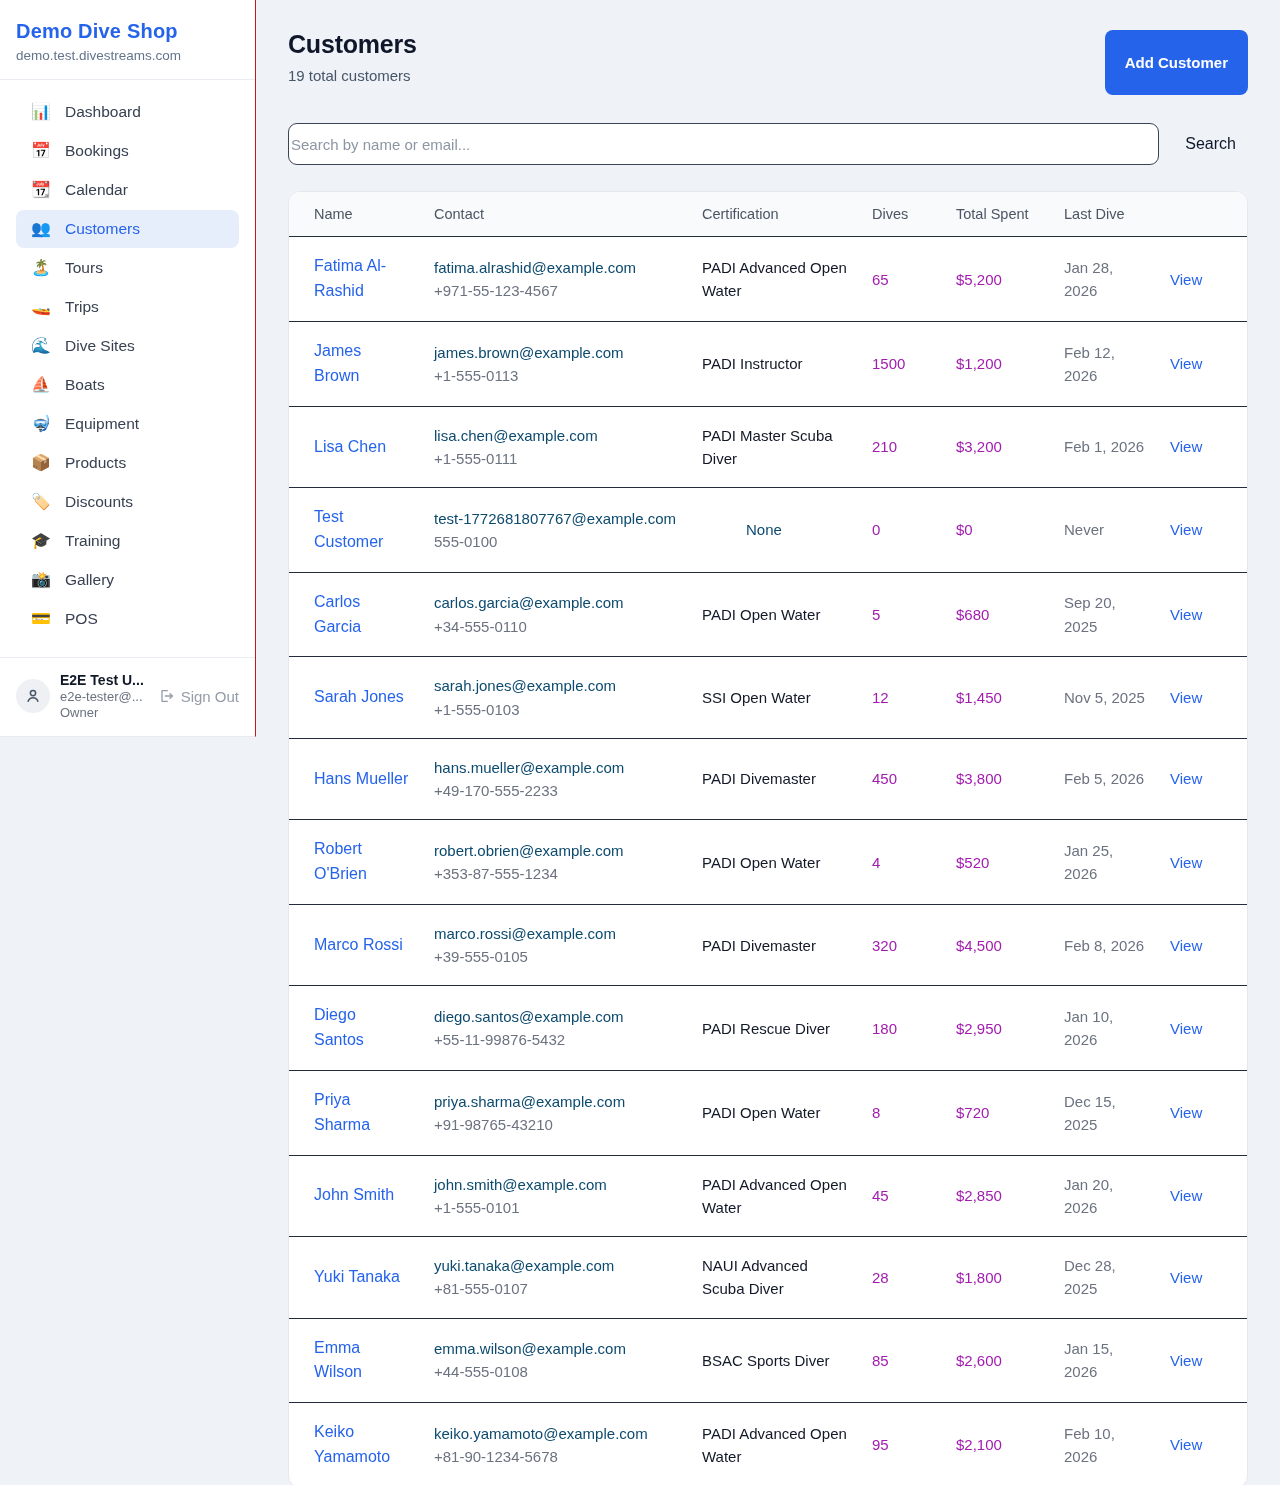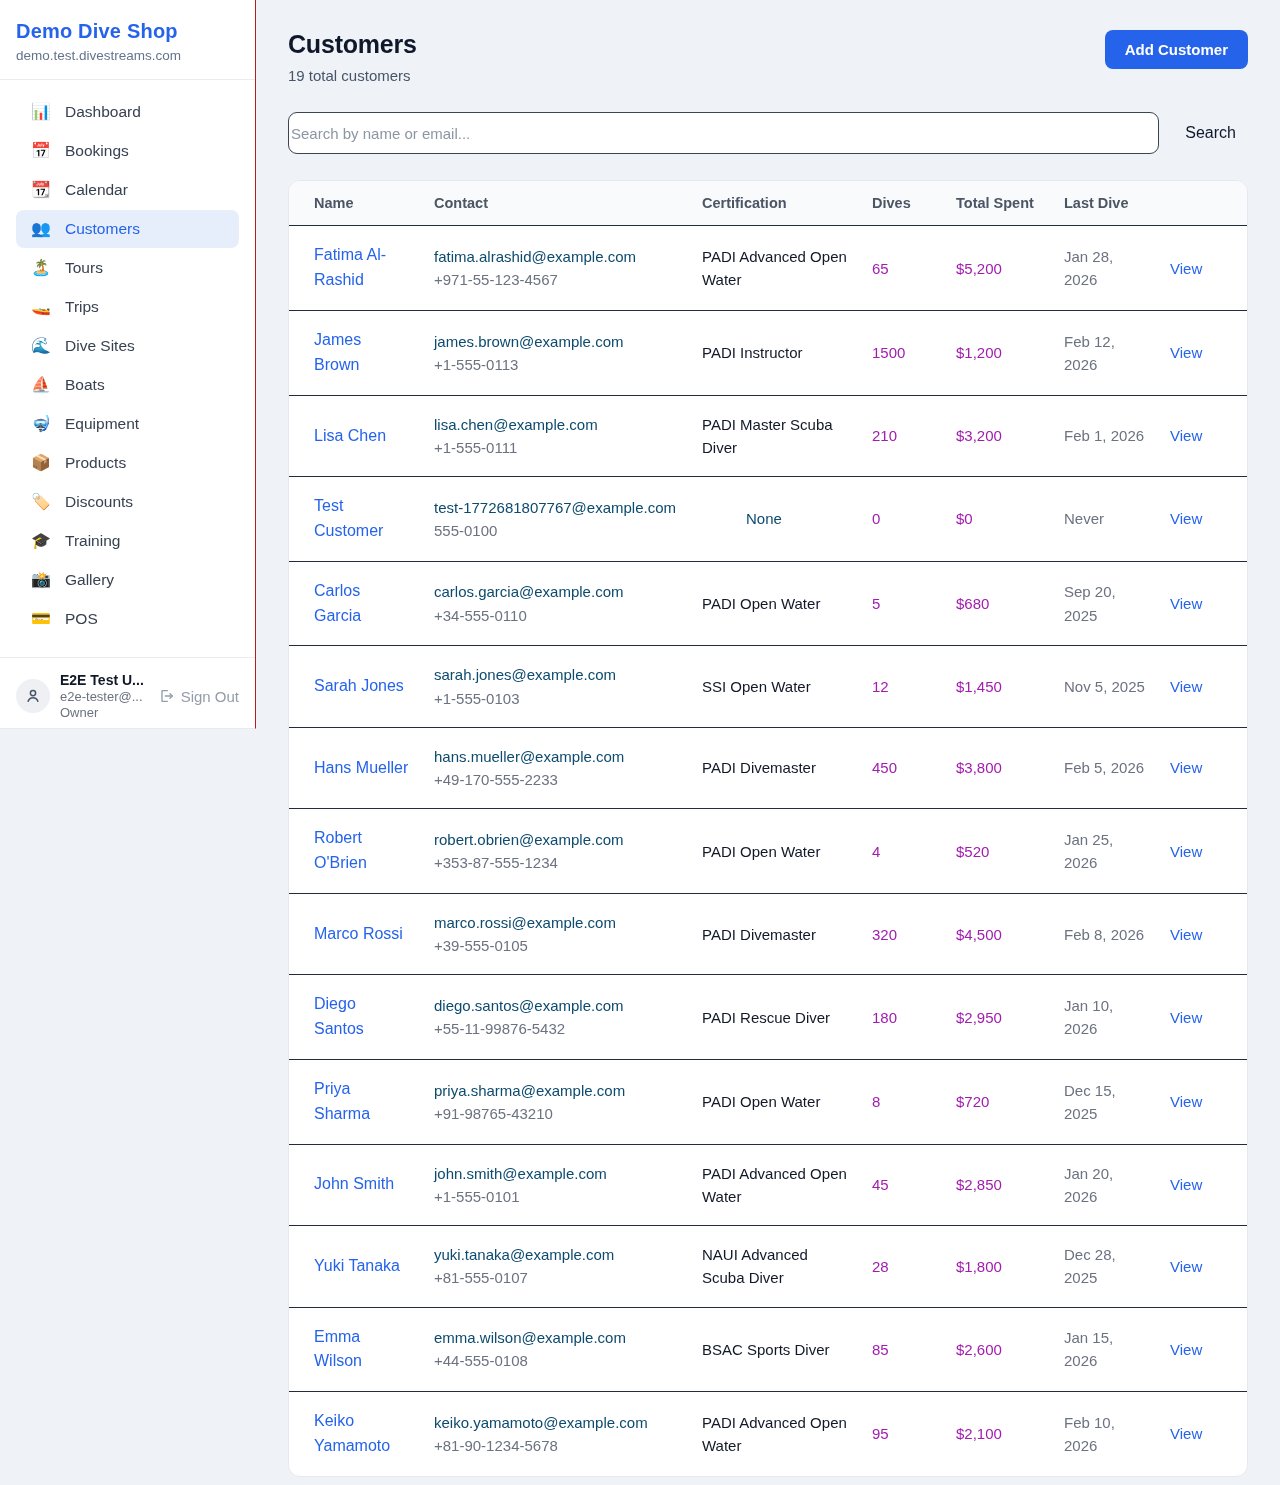--- a/index.html
+++ b/index.html
@@ -23,63 +23,63 @@
   .nav { padding:12px 16px 10px 16px; }
   .nav-item {
     display:flex; align-items:center; gap:13px;
     padding:10px 14px; margin:1px 0; border-radius:8px;
     font-size:15.5px; color:#374151; text-decoration:none; cursor:pointer;
   }
   .nav-item.active { background:#e7eefb; color:#2563eb; }
   .nav-icon { width:22px; font-size:16px; text-align:center; line-height:1; }
   .user-section {
     border-top:1px solid #e9ecf0; margin-top:8px;
-    padding:14px 16px 8px 16px; display:flex; align-items:center; gap:10px;
+    padding:14px 16px 16px 16px; display:flex; align-items:center; gap:10px;
   }
   .avatar {
     width:34px; height:34px; flex:0 0 34px; border-radius:50%;
     background:#eef0f3; display:flex; align-items:center; justify-content:center;
   }
   .user-info { flex:1; min-width:0; }
   .user-name { font-size:14px; font-weight:700; color:#111827; }
   .user-email, .user-role { font-size:13px; color:#6b7280; margin-top:1px; }
   .sign-out {
     display:flex; align-items:center; gap:7px; background:none; border:none;
     color:#949ca9; font-size:15px; font-family:inherit; cursor:pointer; white-space:nowrap;
   }
 
   
   main { flex:1; padding:30px 32px 0 32px; }
   .page-header { display:flex; justify-content:space-between; align-items:flex-start; }
   h1 { font-size:25px; font-weight:800; color:#0f172a; letter-spacing:-.2px; }
   .subtitle { font-size:15px; color:#475569; margin-top:8px; }
   .add-btn {
     background:#2563eb; color:#ffffff; border:none; border-radius:8px;
-    padding:11px 20px; font-size:15px; font-weight:600; font-family:inherit; cursor:pointer;
+    padding:24px 20px; font-size:15px; font-weight:600; font-family:inherit; cursor:pointer;
   }
   .search-row { display:flex; align-items:center; margin-top:28px; }
   .search-input {
     flex:1; height:42px; border:1px solid #3b4454; border-radius:9px;
     padding:0 2px; font-size:15px; font-family:inherit; color:#0f172a; background:#ffffff;
   }
   .search-input::placeholder { color:#8d96a3; }
   .search-btn {
     background:none; border:none; color:#0f172a; font-size:16px;
     font-family:inherit; margin:0 12px 0 26px; cursor:pointer;
   }
 
   
   .card {
     margin-top:26px; background:#ffffff; border:1px solid #e5e9ef;
     border-radius:12px; overflow:hidden;
   }
   table { width:100%; border-collapse:collapse; table-layout:fixed; }
   thead tr { background:#f8fafc; }
   th {
-    text-align:left; font-weight:700; color:#4b5563; font-size:14.5px;
+    text-align:left; font-weight:400; color:#4b5563; font-size:14.5px;
     padding:11px 24px 11px 0; line-height:1.55; vertical-align:middle;
     border-bottom:1px solid #242c3b;
   }
   th:first-child, td:first-child { padding-left:25px; }
   td {
     padding:17px 24px 17px 0; font-size:15px; vertical-align:middle;
     line-height:1.55; border-bottom:1px solid #242c3b;
   }
   tbody tr:last-child td { border-bottom:none; }
   .name-link {

